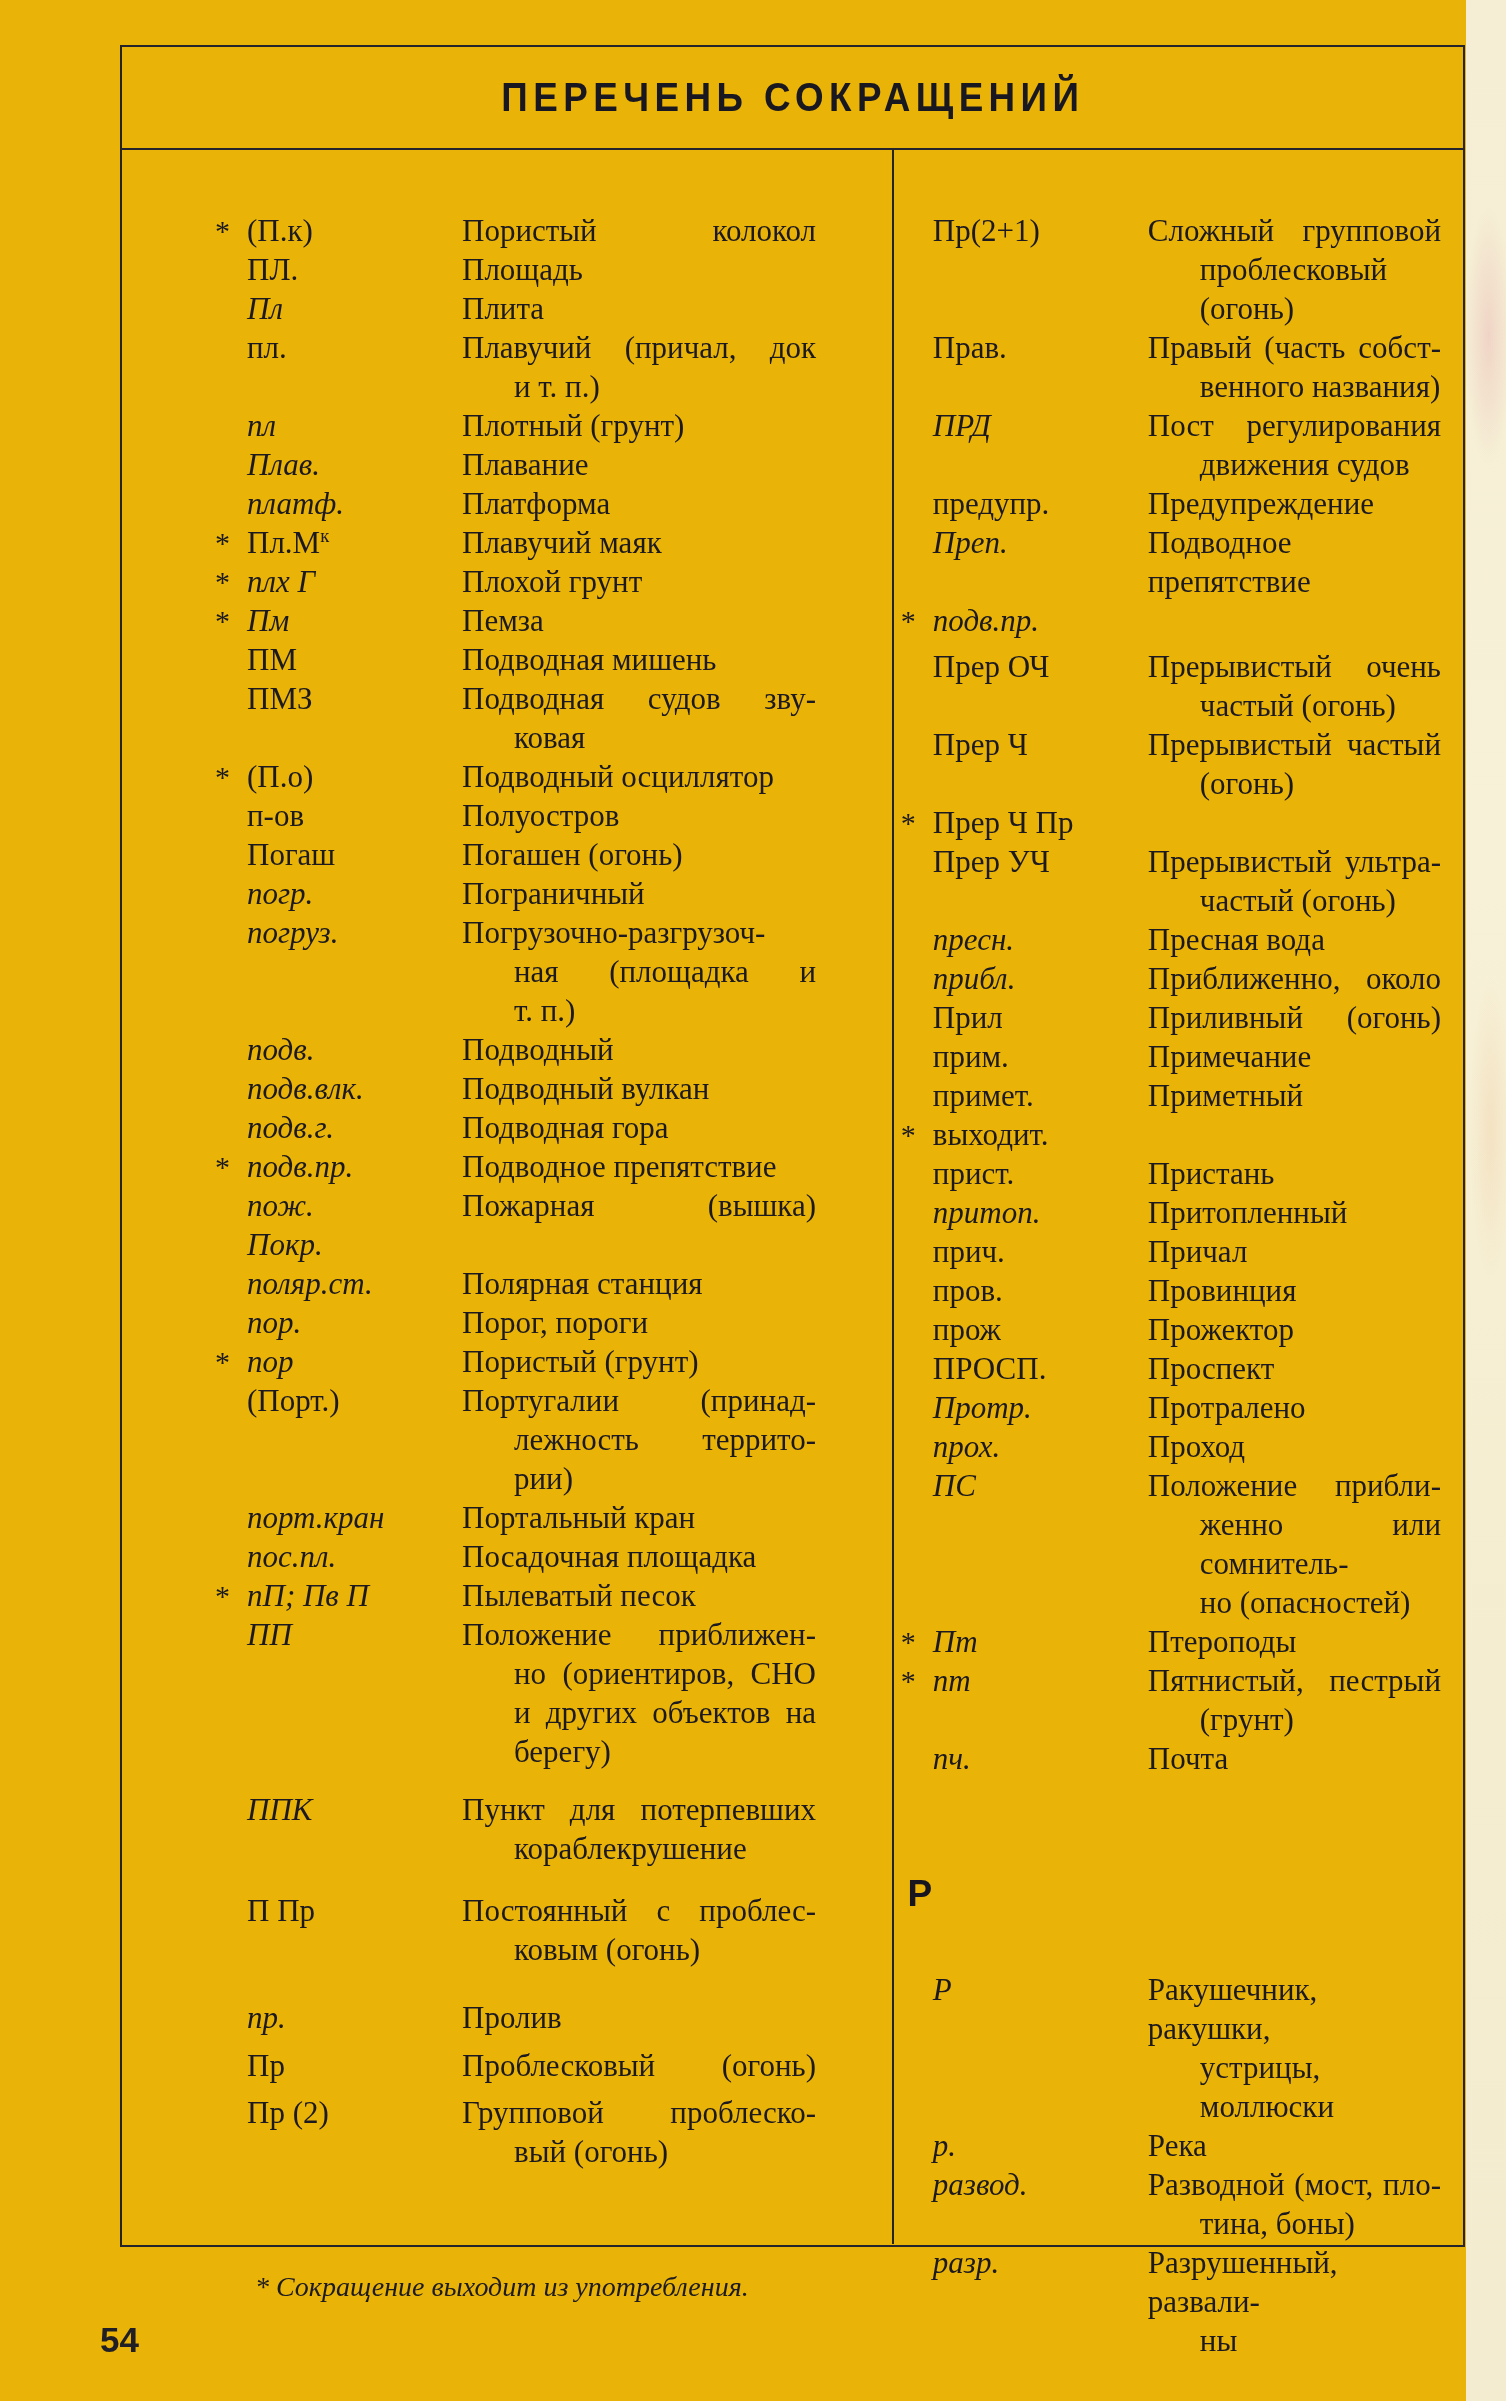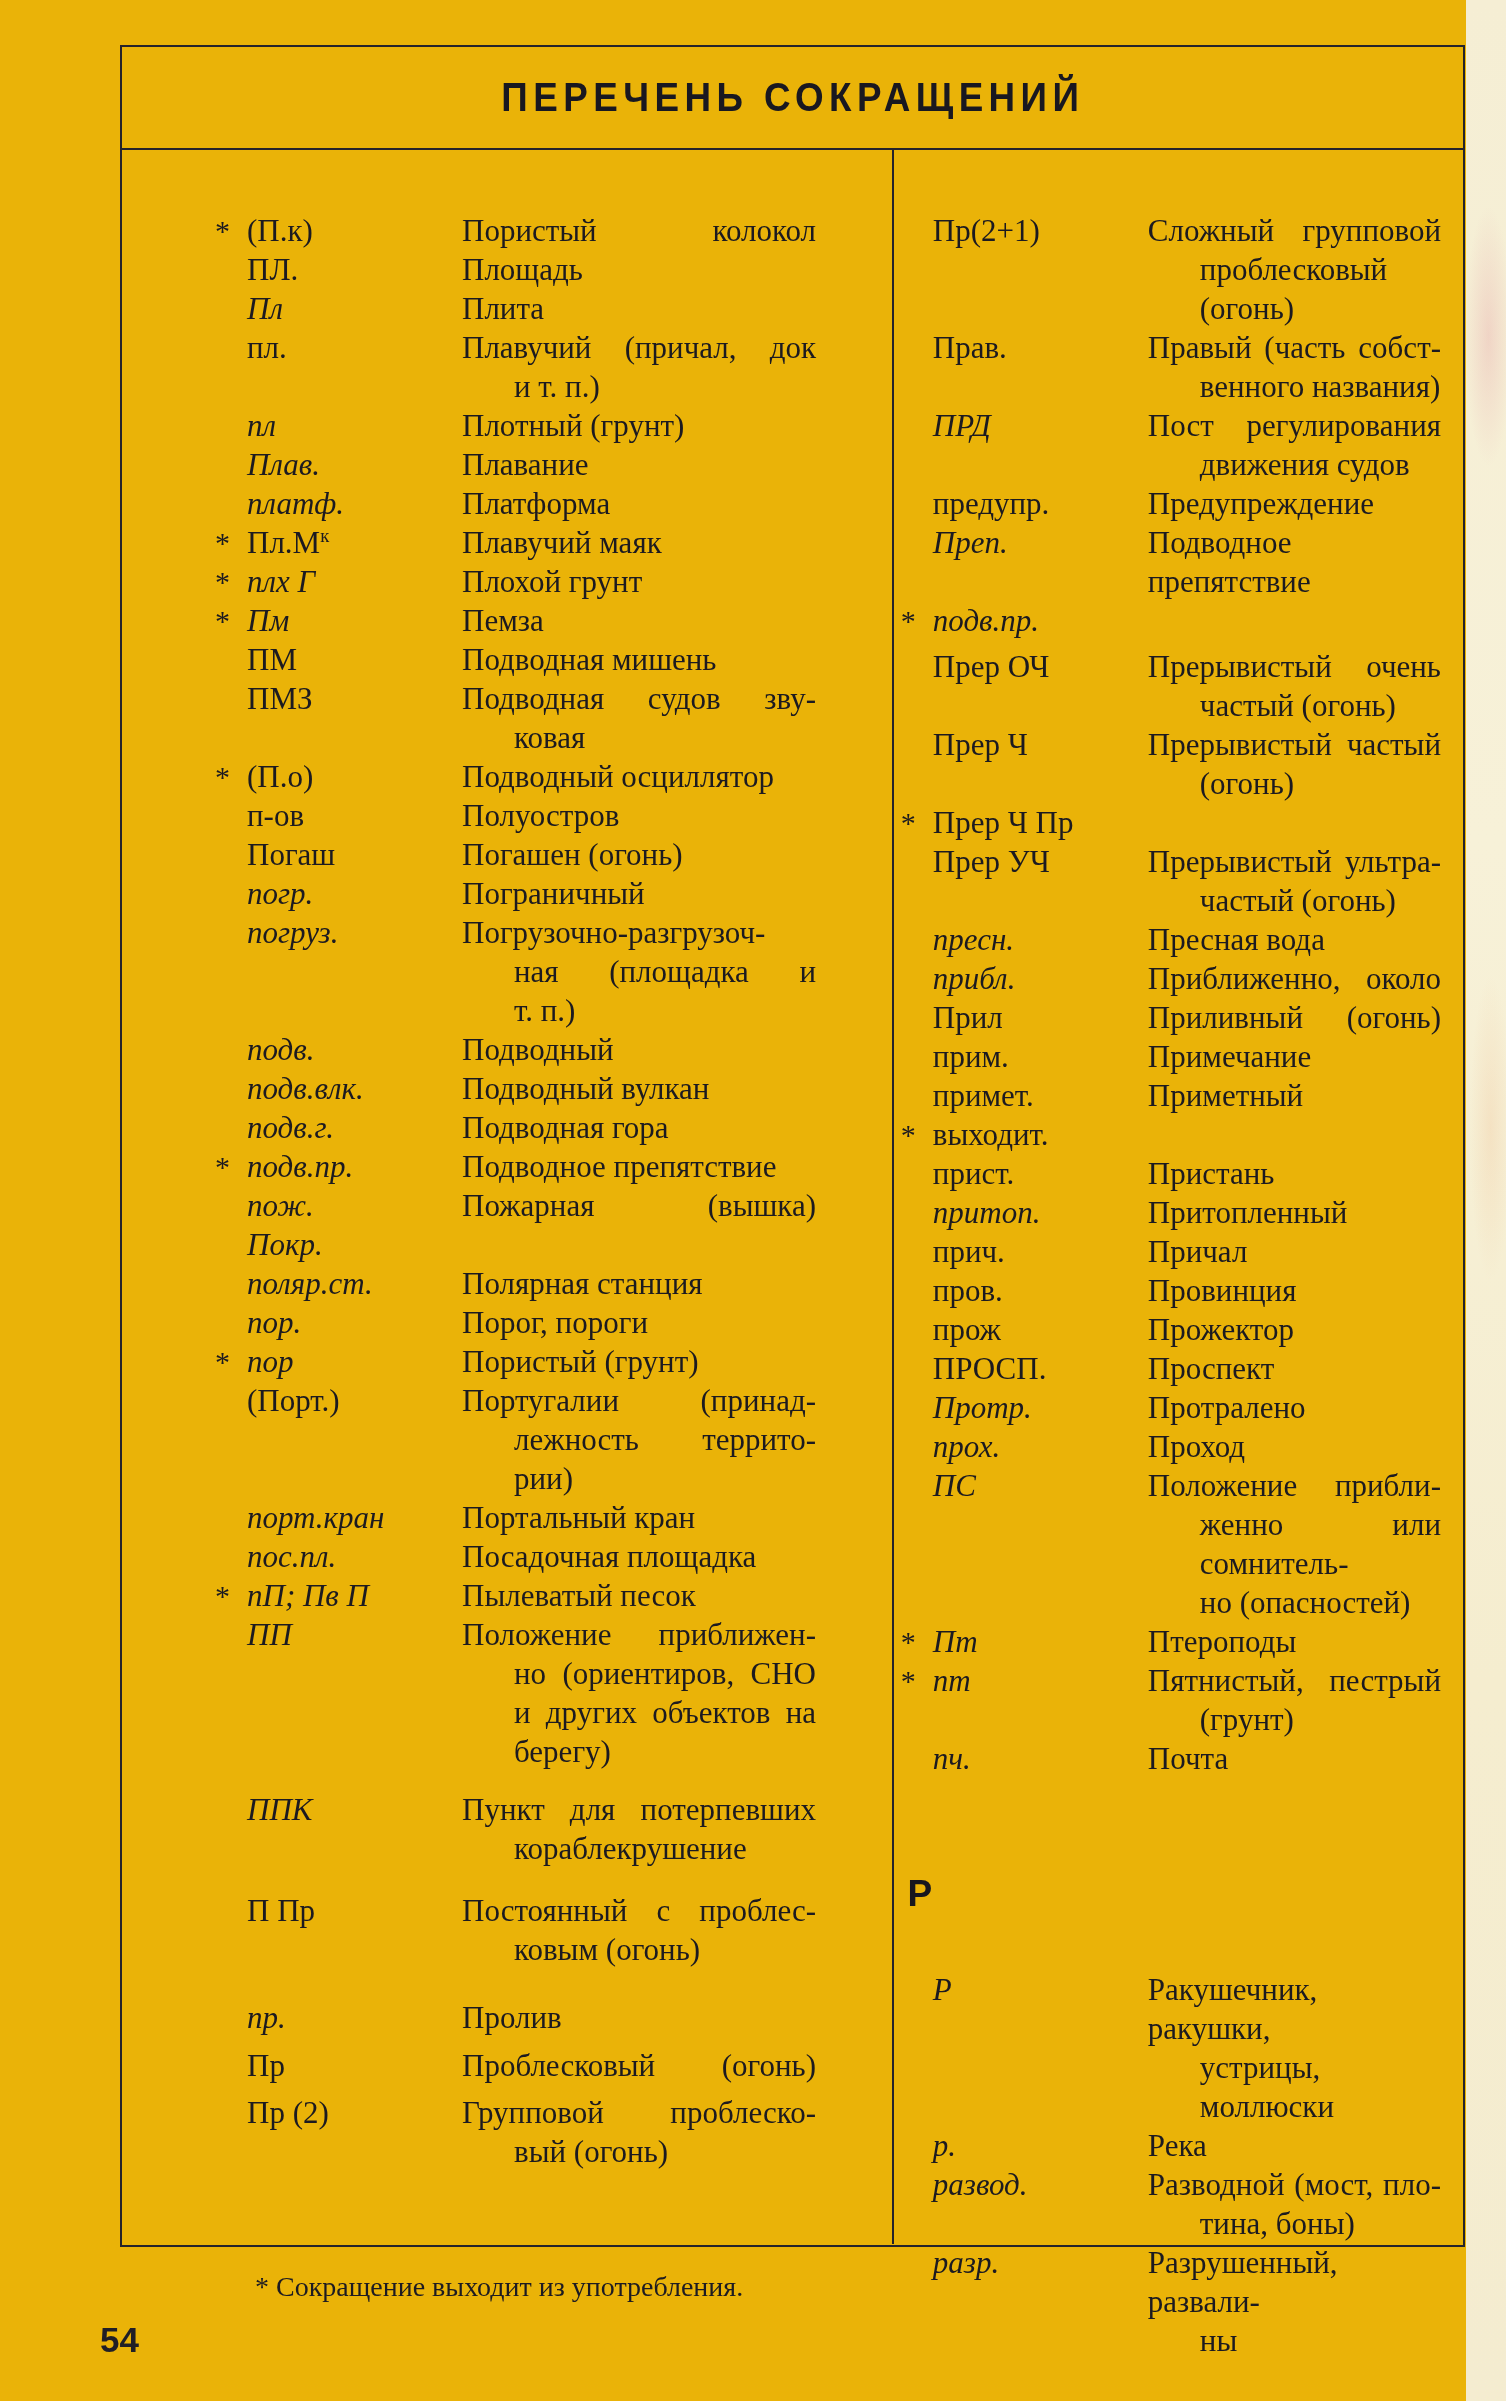--- a/index.html
+++ b/index.html
@@ -24,21 +24,21 @@
   .star{display:inline-block;width:32px;font-size:30px;}
   .ab.it{font-style:italic;}
   .ab sup{font-size:18.6px;line-height:0;vertical-align:super;}
   .def{flex:1;font-size:31px;line-height:39px;}
   .line{text-align:justify;text-align-last:justify;}
   .line.cont{padding-left:52px;}
   .line.last{text-align-last:left;}
   .line.jfull{text-align-last:justify;}
   .section{font-family:"Liberation Sans","DejaVu Sans",sans-serif;font-weight:700;font-size:37px;
     line-height:41px;margin:95px 0 56px 6.8px;color:#17161e;}
-  .footnote{position:absolute;left:255px;top:2271px;font-size:28px;color:#1d1b22;}
+  .footnote{position:absolute;left:255px;top:2271px;font-style:italic;font-size:28px;color:#1d1b22;}
   .pagenum{position:absolute;left:100px;top:2320px;font-family:"Liberation Sans","DejaVu Sans",sans-serif;
     font-weight:600;font-size:35px;color:#211f26;}
 </style>
 </head>
 <body>
 
 <div class="page">
   <div class="edge-strip"></div>
 
   <div class="abbr-table">

